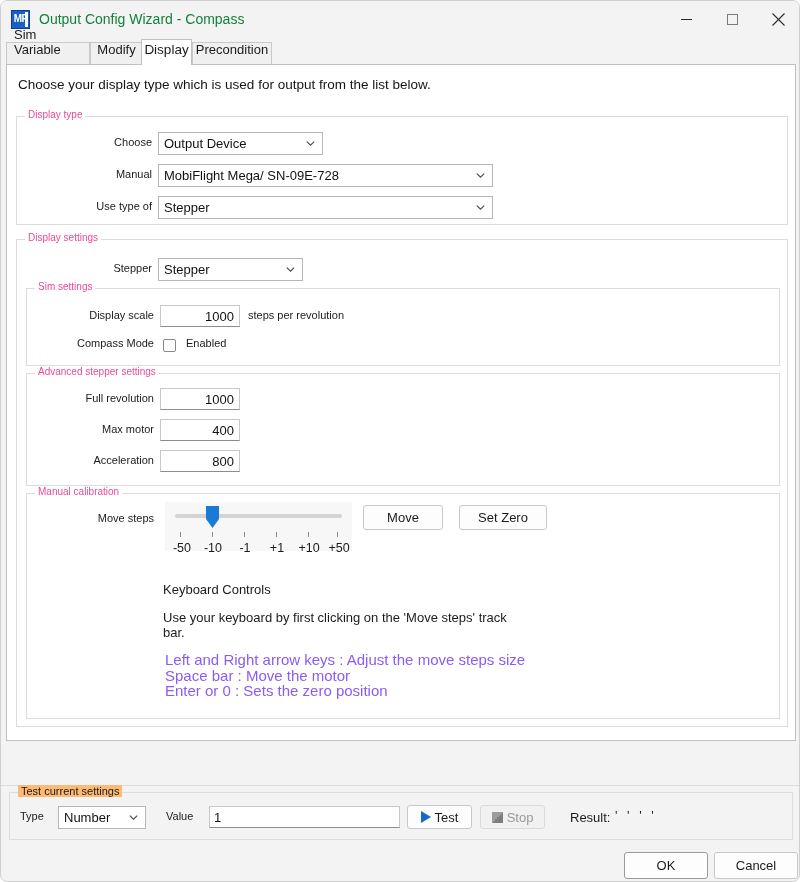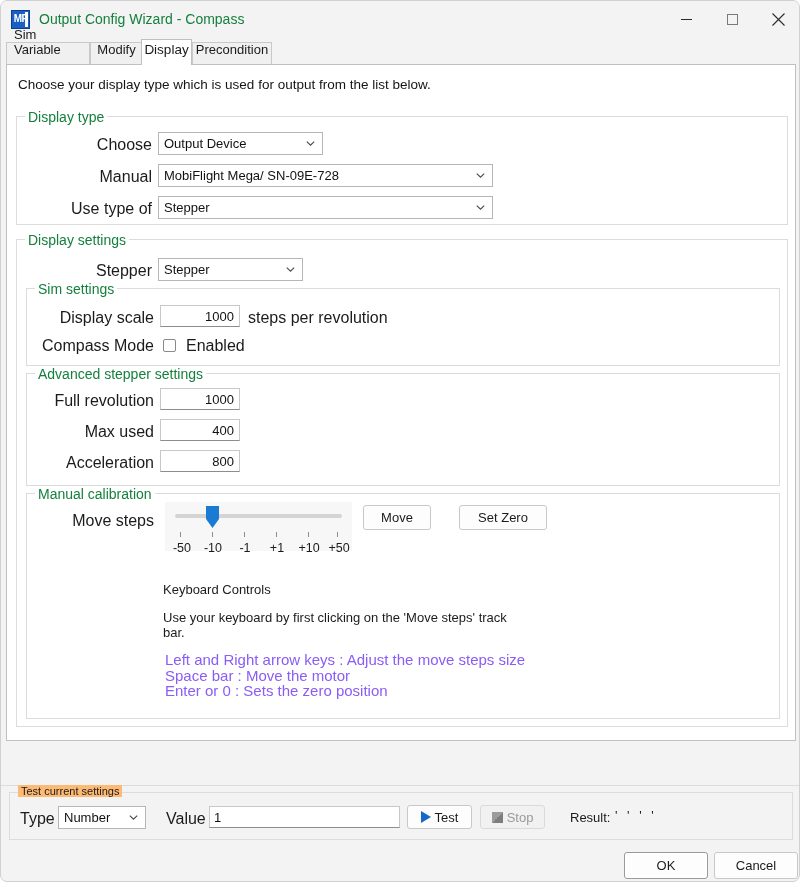--- a/index.html
+++ b/index.html
@@ -94,27 +94,27 @@
   
   .group {
     position: absolute;
     border: 1px solid #dcdcdc;
     background: transparent;
   }
   .group > .legend {
     position: absolute; top: -8px; left: 8px;
     background: #ffffff;
     padding: 0 3px;
-    font-size: 14px; color: #15803d;
+    font-size: 10px; color: #ec4899;
     white-space: nowrap;
   }
 
   .lbl {
     position: absolute;
-    font-size: 16px; color: #1b1b1b;
+    font-size: 11px; color: #1b1b1b;
     text-align: right;
     white-space: nowrap;
   }
   .lbl.left { text-align: left; }
 
   
   .combo {
     position: absolute;
     height: 23px;
     background: #ffffff;
@@ -333,21 +333,21 @@
       </div>
 
       <div class="group" style="left:9px; top:133px; width:754px; height:113px; background:#ffffff;">
         <div class="legend">Advanced stepper settings</div>
 
         <div class="lbl" style="left:12px; top:18px; width:115px;">Full revolution</div>
         <div class="tbox" style="left:133px; top:14px; width:80px;">
           <span>1000</span>
         </div>
 
-        <div class="lbl" style="left:12px; top:49px; width:115px;">Max used</div>
+        <div class="lbl" style="left:12px; top:49px; width:115px;">Max motor</div>
         <div class="tbox" style="left:133px; top:45px; width:80px;">
           <span>400</span>
         </div>
 
         <div class="lbl" style="left:12px; top:80px; width:115px;">Acceleration</div>
         <div class="tbox" style="left:133px; top:76px; width:80px;">
           <span>800</span>
         </div>
       </div>
 
@@ -374,21 +374,21 @@
           <div class="tick" style="left:172px; top:30px;"></div>
         </div>
 
         <div class="ticklabel" style="left:140px; top:47px; width:30px;">-50</div>
         <div class="ticklabel" style="left:171px; top:47px; width:30px;">-10</div>
         <div class="ticklabel" style="left:203px; top:47px; width:30px;">-1</div>
         <div class="ticklabel" style="left:235px; top:47px; width:30px;">+1</div>
         <div class="ticklabel" style="left:267px; top:47px; width:30px;">+10</div>
         <div class="ticklabel" style="left:297px; top:47px; width:30px;">+50</div>
 
-        <div class="btn" style="left:336px; top:11px; width:68px; height:25px;">
+        <div class="btn" style="left:336px; top:11px; width:80px; height:25px;">
           <span>Move</span>
         </div>
         <div class="btn" style="left:432px; top:11px; width:88px; height:25px;">
           <span>Set Zero</span>
         </div>
 
         <div class="kb-title" style="left:136px; top:88px;">Keyboard Controls</div>
         <div class="kb-body" style="left:136px; top:116px; width:360px;">Use your keyboard by first clicking on the 'Move steps' track bar.</div>
         <div class="kb-list" style="left:138px; top:158px; width:420px;">Left and Right arrow keys : Adjust the move steps size
 Space bar : Move the motor

